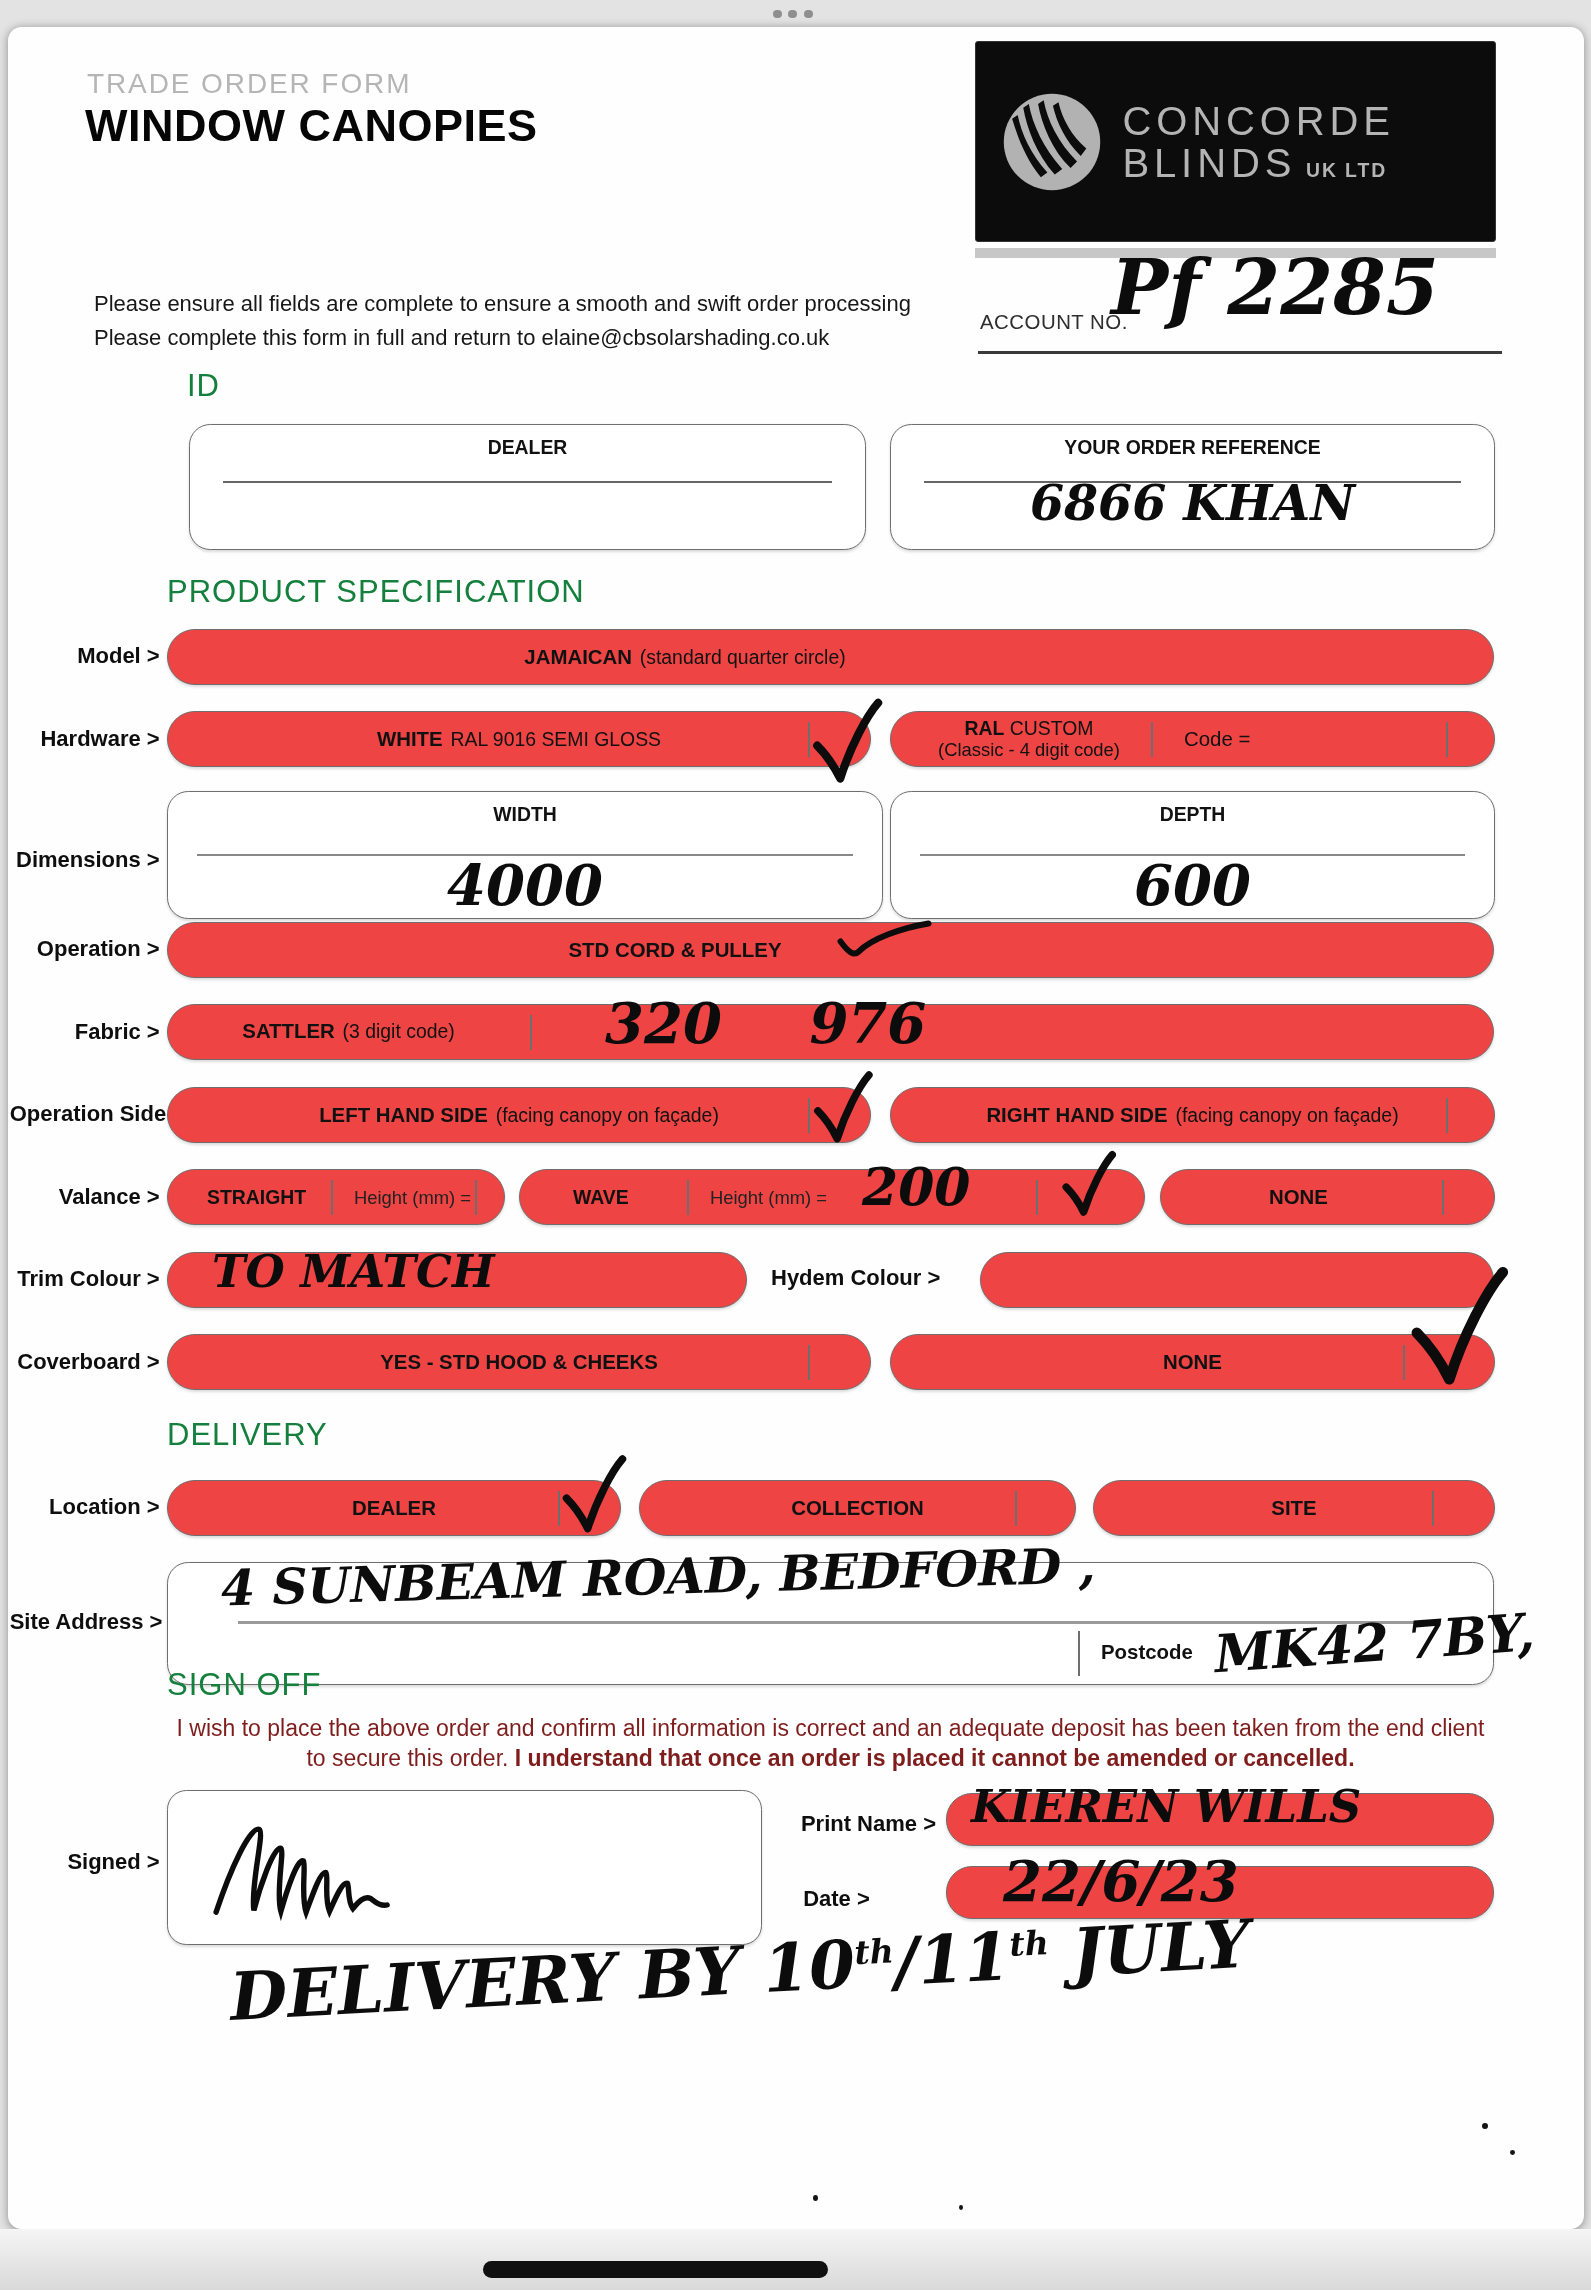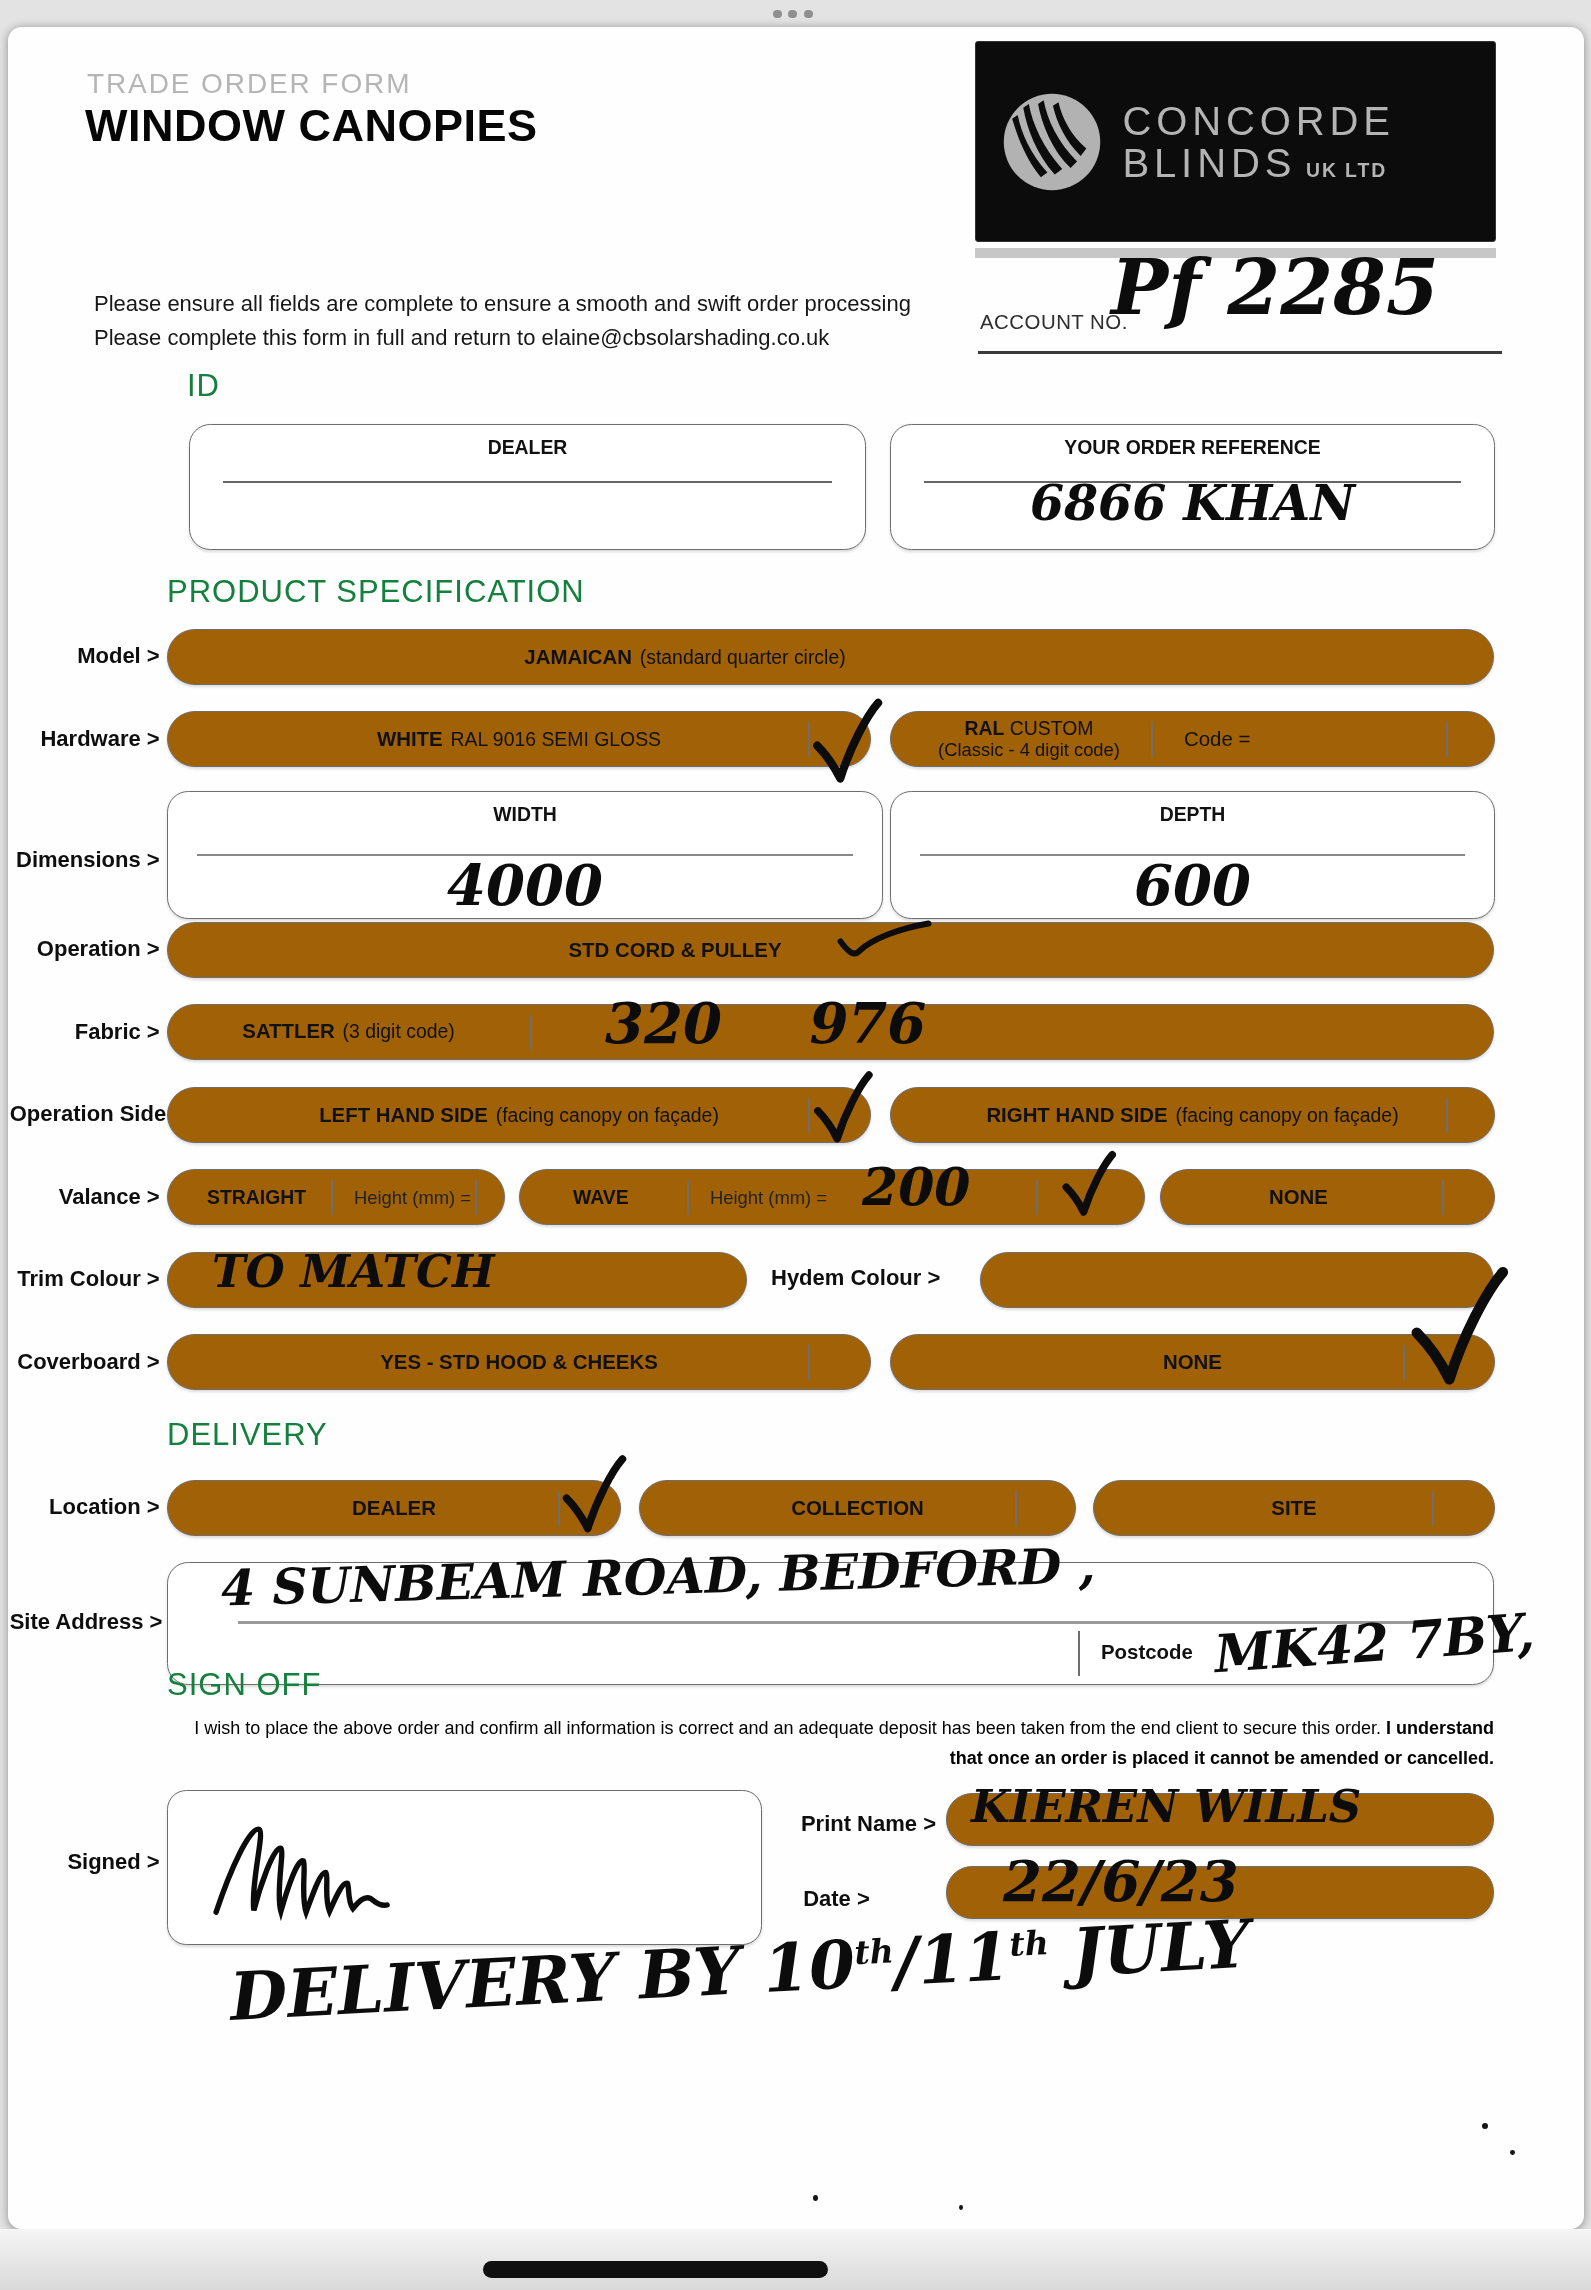--- a/index.html
+++ b/index.html
@@ -20,37 +20,37 @@
   .logo-l1{font-size:40px;letter-spacing:4.9px}
   .logo-l2{font-size:40px;letter-spacing:4.9px;display:flex;align-items:baseline}
   .logo-uk{font-size:19.4px;font-weight:700;letter-spacing:1.9px;margin-left:9.7px}
   .logo-bar{position:absolute;left:975px;top:248px;width:521px;height:9.7px;background:#c7c7c7}
   .instr{position:absolute;left:94px;top:287px;font-size:22px;line-height:34px;color:#171717}
   .acct-label{position:absolute;left:980px;top:311px;font-size:20.4px;letter-spacing:0.5px;color:#2e2e2e}
   .acct-line{position:absolute;left:978px;top:351px;width:524px;height:2.9px;background:#3a3a3a}
   .sec{position:absolute;font-size:31px;color:#15803d;letter-spacing:1px}
   .rlabel{position:absolute;left:9.7px;width:150px;text-align:right;font-size:22px;font-weight:700;color:#0e0e0e;white-space:nowrap}
   .flabel{position:absolute;font-size:22px;font-weight:700;color:#0e0e0e;white-space:nowrap}
-  .pill{position:absolute;background:#a16207;border:1.9px solid #6e6e6e;border-radius:28px;
+  .pill{position:absolute;background:#ef4444;border:1.9px solid #6e6e6e;border-radius:28px;
     box-shadow:0 1.9px 2.9px rgba(0,0,0,.14);display:flex;align-items:center;justify-content:center;
     font-size:20.4px;color:#111;box-sizing:border-box}
   .bigbox{position:absolute;background:#fff;border:1.9px solid #6e6e6e;border-radius:21.3px;
     box-shadow:0 1.9px 2.9px rgba(0,0,0,.14);box-sizing:border-box}
   .b{font-weight:700}
   .note{font-size:19.4px;margin-left:7.8px}
   .vdiv{position:absolute;top:9.7px;width:1.9px;height:35px;background:#6e6e6e}
   .box-label{text-align:center;margin-top:10.7px;font-size:19.4px;font-weight:700}
   .box-line{position:absolute;left:33px;right:33px;top:56px;height:1.9px;background:#666}
   .box-line2{position:absolute;left:29px;right:29px;top:62px;height:1.9px;background:#888}
   .hand{font-family:"DejaVu Serif",serif;font-style:italic;font-weight:700;color:#0c0c0c;white-space:nowrap}
   .boxval{position:absolute;left:0;right:0;text-align:center}
   .tick{position:absolute;z-index:5}
   .tick path{stroke:#0c0c0c;fill:none;stroke-linecap:round;stroke-linejoin:round}
-  .statement{position:absolute;left:167px;top:1713px;width:1327px;text-align:right;
-    font-size:18px;line-height:30px;color:#000000}
+  .statement{position:absolute;left:167px;top:1713px;width:1327px;text-align:center;
+    font-size:23px;line-height:30px;color:#7f1d1d}
   .note-line{position:absolute;left:228px;top:1958px;font-size:66px;transform:rotate(-3deg);transform-origin:left top}
   .note-line sup{font-size:33px}
   .strip{position:absolute;left:0;top:2229px;width:1591px;height:61px;
     background:linear-gradient(#f5f5f5,#d9d9d9)}
   .homebar{position:absolute;left:483px;top:2261px;width:345px;height:16.5px;border-radius:8.7px;background:#101010}
   .speck{position:absolute;border-radius:50%;background:#151515}
   .hl{position:absolute;font-size:18.4px;color:#222;top:16.5px}
   .sig-line{position:absolute;left:70px;top:58px;width:1194px;height:2.9px;background:#9a9a9a}
 </style>
 </head>

